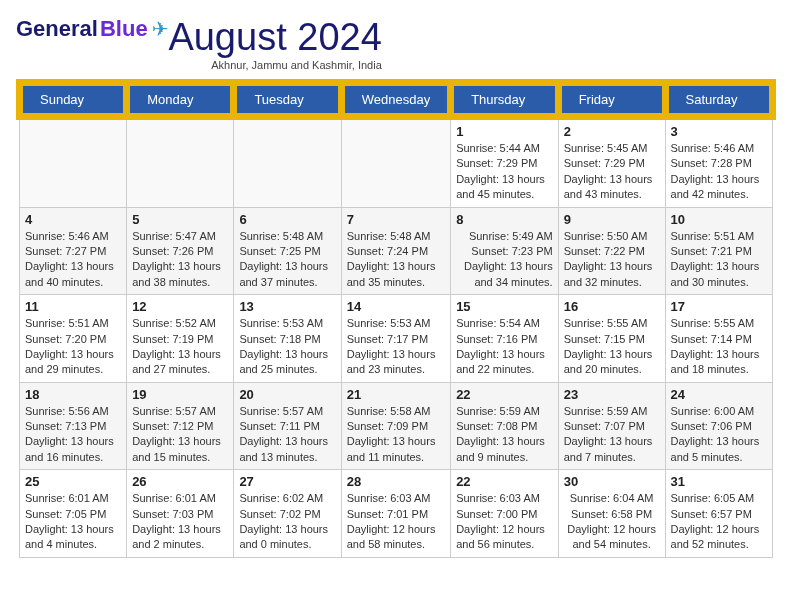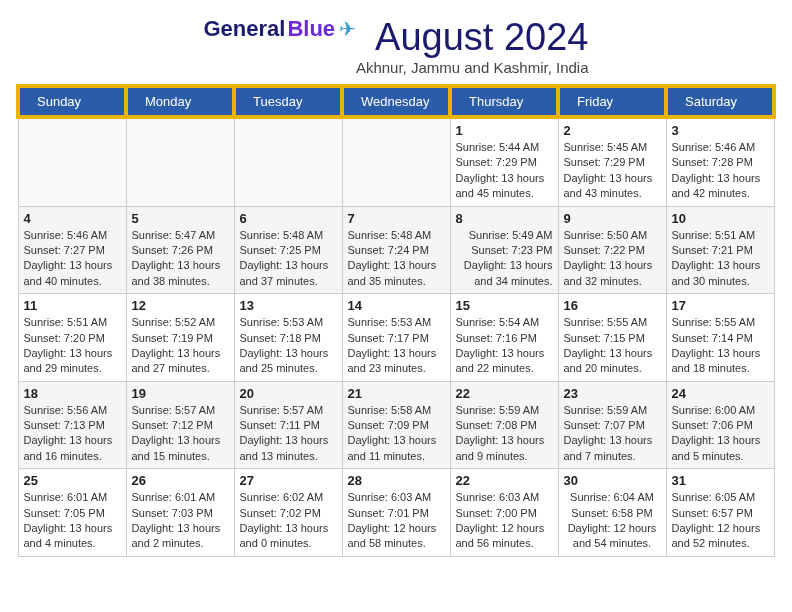--- a/index.html
+++ b/index.html
@@ -5,21 +5,21 @@
     * { box-sizing: border-box; margin: 0; padding: 0; }
     body {
       font-family: Arial, sans-serif;
       background: #fff;
       width: 792px;
       min-height: 612px;
       padding: 16px;
     }
     .header {
       display: flex;
-      justify-content: center;
+      justify-content: flex-start;
       align-items: flex-start;
       margin-bottom: 8px;
     }
     .logo {
       display: flex;
       flex-direction: column;
       align-items: flex-start;
     }
     .logo-text {
       font-size: 22px;
@@ -31,36 +31,36 @@
     }
     .title-area {
       text-align: right;
     }
     .month-title {
       font-size: 38px;
       font-weight: normal;
       color: #1a1a6e;
     }
     .location {
-      font-size: 15px;
+      font-size: 11px;
       color: #444;
     }
     .calendar {
       width: 100%;
       border-collapse: collapse;
       font-size: 11px;
     }
     .calendar th {
       background: #2a5caa;
       color: #fff;
       text-align: left;
       padding: 6px 17px;
       font-size: 13px;
       font-weight: normal;
-      border: 4px solid #eab308;
+      border: 7px solid #eab308;
     }
     .calendar td {
       border: 1px solid #ccc;
       vertical-align: top;
       padding: 4px 5px;
       width: 108px;
       min-height: 80px;
       background: #fff;
     }
     .calendar tr:nth-child(even) td {

